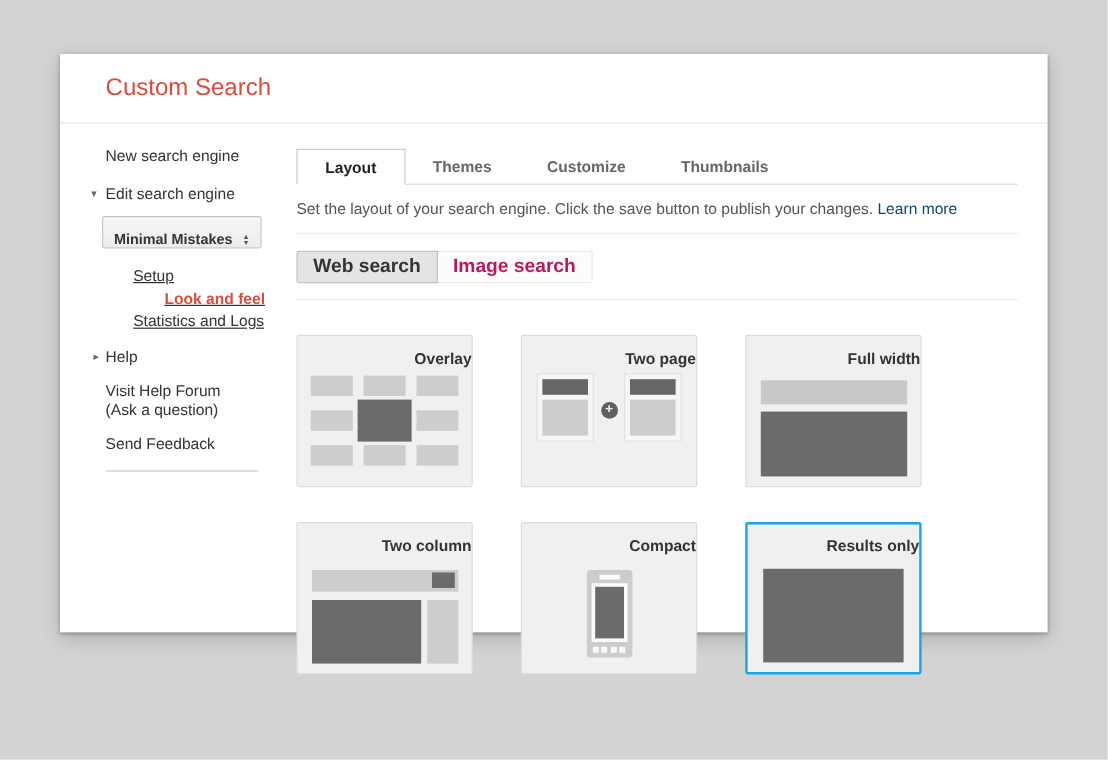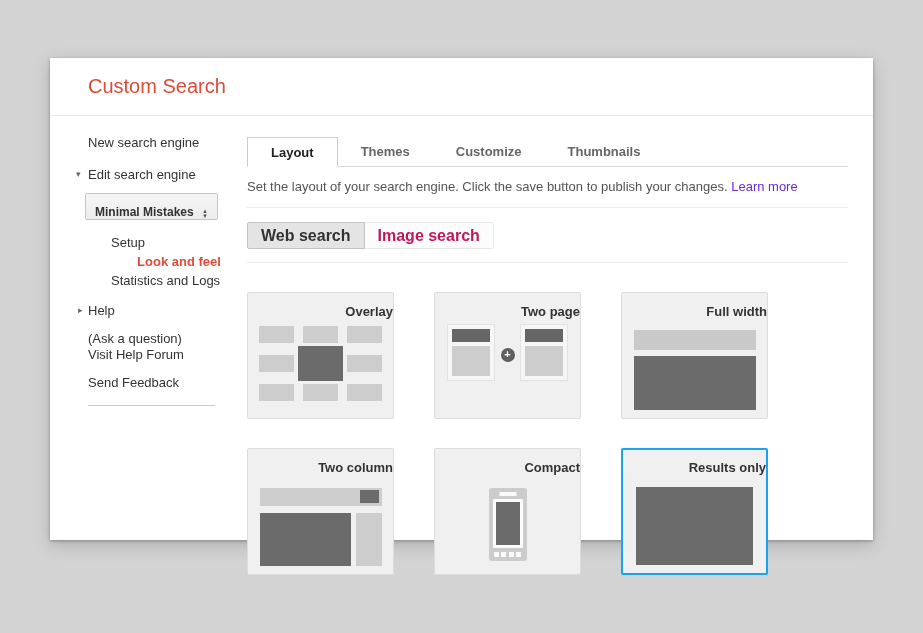--- a/index.html
+++ b/index.html
@@ -4,21 +4,21 @@
 <style>
   * { margin:0; padding:0; box-sizing:border-box; }
   html,body { width:923px; height:633px; }
   body {
     background:#d3d3d3;
     font-family:"Liberation Sans", sans-serif;
     position:relative;
     overflow:hidden;
   }
   .panel {
-    position:absolute; left:50px; top:58px; width:823px; height:482px;
+    position:absolute; left:50px; top:45px; width:823px; height:482px;
     background:#ffffff;
     box-shadow:0 1px 3px rgba(0,0,0,.28), 0 5px 16px rgba(0,0,0,.18);
   }
   
   .header { height:58px; border-bottom:1px solid #e8e8e8; display:flex; align-items:center; padding-left:38px; }
   .header .title { font-size:20px; color:#dd4b39; }
   
   .bodyrow { display:flex; height:479px; }
   .sidebar { width:197px; padding:19px 0 0 38px; font-size:13px; color:#333; flex:none; }
   .s-item { cursor:pointer; }
@@ -28,34 +28,34 @@
   .tri-right { width:10px; font-size:9px; color:#666; line-height:13px; }
   .engine-select {
     width:133px; height:27px; margin-left:-3px; margin-bottom:13px;
     border:1px solid #c6c6c6; border-radius:2px;
     background:linear-gradient(#f6f6f6,#ececec);
     display:flex; align-items:flex-end; justify-content:space-between;
     padding:0 9px; font-weight:bold; font-size:12px; color:#333; cursor:pointer;
   }
   .sel-arrows { display:flex; flex-direction:column; align-items:center; color:#555; }
   .sel-arrows span { font-size:6px; line-height:5px; }
-  .engine-menu { margin-left:23px; margin-bottom:13px; }
+  .engine-menu { margin-left:23px; margin-bottom:13px;text-decoration:underline; }
   .engine-menu .mi { display:block; line-height:19px; color:#333; cursor:pointer; }
   .engine-menu .mi.active { color:#dd4b39; font-weight:bold;text-align:center; }
   .s-help { display:flex; align-items:center; margin-left:-10px; margin-bottom:13px; }
   .s-forum { line-height:16px; margin-bottom:12px; }
   .s-feedback { margin-bottom:15px; }
   .s-divider { width:127px; border-top:1px solid #c9c9c9; }
   
   .main { flex:1; padding:21px 25px 0 0; }
   .tabbar { display:flex; border-bottom:1px solid #d9d9d9; height:30px; }
   .tab { font-weight:bold; font-size:13px; color:#666; padding:0 23px; line-height:29px; cursor:pointer; }
   .tab.active { background:#fff; border:1px solid #ccc; border-bottom:1px solid #fff; margin-bottom:-1px; color:#222; }
   .desc { margin-top:12px; font-size:13px; color:#545454; }
-  .desc a { color:#6d28d9; text-decoration:none; cursor:pointer; }
+  .desc a { color:#0c4a6e; text-decoration:none; cursor:pointer; }
   .rule { border-top:1px solid #ebebeb; margin-top:13px; }
   .segmented { margin-top:14px; display:flex; }
   .seg-btn { height:27px; line-height:25px; padding:0 13px; font-size:16px; font-weight:bold; cursor:pointer; }
   .seg-btn.on  { background:#e4e4e4; border:1px solid #c2c2c2; border-radius:2px 0 0 2px; color:#333; }
   .seg-btn.off { background:#fcfcfc; border:1px solid #e7e7e7; border-left:none; border-radius:0 2px 2px 0; color:#be185d; }
   .grid { margin-top:29px; display:grid; grid-template-columns:repeat(3,147px); column-gap:40px; row-gap:29px; }
   .card {
     height:127px; background:#f0f0f0; border:1px solid #dcdcdc; border-radius:2px;
     position:relative; cursor:pointer;
   }
@@ -120,22 +120,22 @@
         <span class="mi active">Look and feel</span>
         <span class="mi">Statistics and Logs</span>
       </div>
 
       <div class="s-help s-item">
         <span class="tri-right">▸</span>
         <span>Help</span>
       </div>
 
       <div class="s-forum s-item">
+        <div>Visit Help Forum</div>
         <div>(Ask a question)</div>
-        <div>Visit Help Forum</div>
       </div>
 
       <div class="s-feedback s-item">Send Feedback</div>
 
       <div class="s-divider"></div>
     </div>
 
     <div class="main">
 
       <div class="tabbar">

